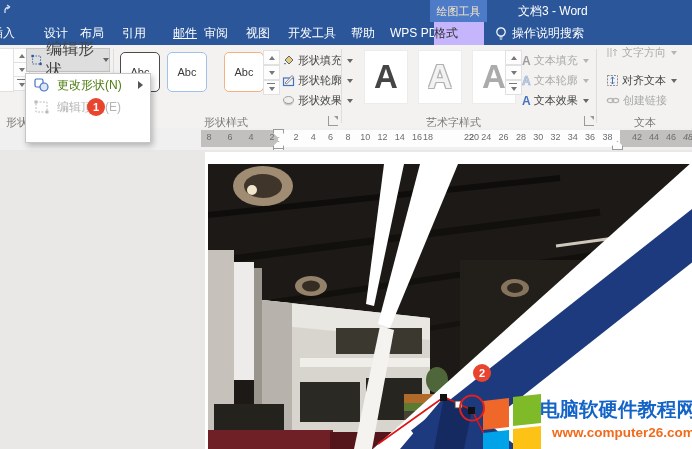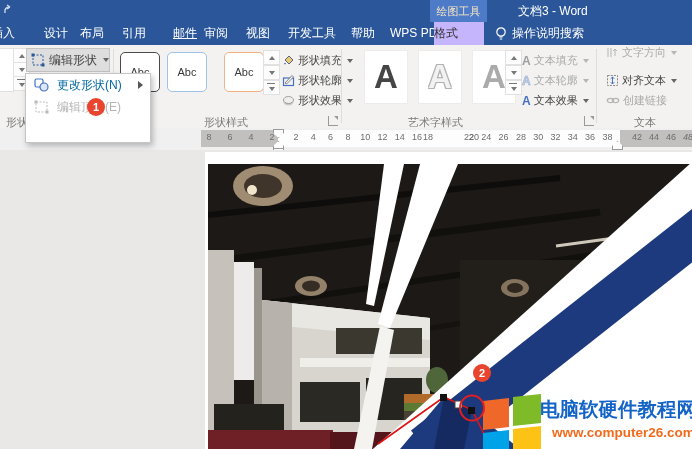--- a/index.html
+++ b/index.html
@@ -32,21 +32,21 @@
   .tri-dn{width:0;height:0;border-left:3px solid transparent;border-right:3px solid transparent;border-top:4px solid #777;}
   .morebar{position:absolute;top:2px;left:3px;width:8px;height:1px;background:#777;}
   .wordartbox{position:absolute;top:5px;width:42px;height:52px;background:#fff;border:1px solid #ececec;
               display:flex;align-items:center;justify-content:center;font-size:33px;font-weight:bold;}
   .launcher{position:absolute;top:71px;width:9px;height:9px;border-left:1px solid #999;border-bottom:1px solid #999;}
   .launcher:after{content:"";position:absolute;right:0px;top:0px;width:0;height:0;
                   border-top:4px solid #999;border-left:4px solid transparent;}
   
   .menu{left:25px;top:73px;width:124px;height:68px;background:#fff;border:1px solid #c6c6c6;
         box-shadow:2px 3px 6px rgba(0,0,0,.25);z-index:50;}
-  .mitem{position:relative;height:22px;display:flex;align-items:center;font-size:12px;color:#0369a1;padding-left:8px;gap:8px;}
+  .mitem{position:relative;height:22px;display:flex;align-items:center;font-size:12px;color:#4d7c0f;padding-left:8px;gap:8px;}
   .mitem.dis{color:#b4b4b4;}
   .subarrow{position:absolute;right:7px;width:0;height:0;border-top:4px solid transparent;border-bottom:4px solid transparent;border-left:5px solid #555;}
   .badge{width:18px;height:18px;border-radius:50%;background:#e8442e;color:#fff;font-size:11px;font-weight:bold;
          display:flex;align-items:center;justify-content:center;z-index:60;}
   
   .rulerrow{left:0;top:128px;width:692px;height:22px;background:#f0f0f0;}
   .rband{position:absolute;top:2px;height:17px;}
   .rnum{position:absolute;top:4px;font-size:9px;color:#6d6d6d;transform:translateX(-50%);}
   .pent-dn{position:absolute;width:9px;height:7px;background:#fdfdfd;border:1px solid #9a9a9a;
            clip-path:polygon(0 0,100% 0,100% 45%,50% 100%,0 45%);}
@@ -104,21 +104,21 @@
       </div>
     <div class="grouplabel" style="left:6px">形状</div>
 
     <div class="abs" style="left:26px;top:3px;width:84px;height:24px;background:#dedede;border:1px solid #c3c3c3;
          display:flex;align-items:center;gap:4px;padding-left:4px;box-sizing:border-box">
       <svg width="14" height="14" viewBox="0 0 14 14">
         <rect x="2" y="2" width="10" height="10" fill="none" stroke="#2b579a" stroke-width="1" stroke-dasharray="2 1.5"></rect>
         <rect x="0.5" y="0.5" width="3" height="3" fill="#2b579a"></rect>
           <rect x="10.5" y="10.5" width="3" height="3" fill="#2b579a"></rect>
       </svg>
-      <span style="font-size:12px;color:#444">编辑形状</span>
+      <span style="font-size:16px;color:#444">编辑形状</span>
       <span class="caret"></span>
     </div>
 
     <div class="vsep" style="left:113px"></div>
 
     <div class="abcbox" style="left:120px;border:1px solid #4a4a4a">
         <span>Abc</span>
       </div>
     <div class="abcbox" style="left:167px;border:1px solid #9dc3e6">
         <span>Abc</span>
@@ -194,21 +194,21 @@
     <div class="ribbonbtn dis" style="left:522px;top:28px">
       <span style="font-weight:bold;color:#c3cfe2;font-size:12px;-webkit-text-stroke:.6px #9eb3d4">A</span>
       <span>文本轮廓</span>
         <span class="caret dis"></span>
     </div>
     <div class="ribbonbtn" style="left:522px;top:48px">
       <span style="font-weight:bold;color:#4472c4;font-size:12px">A</span>
       <span>文本效果</span>
         <span class="caret"></span>
     </div>
-    <div class="grouplabel" style="left:408px">艺术字样式</div>
+    <div class="grouplabel" style="left:426px">艺术字样式</div>
     <div class="launcher" style="left:584px"></div>
 
     <div class="vsep" style="left:596px"></div>
 
     <div class="ribbonbtn dis" style="left:606px;top:0">
       <svg width="13" height="13" viewBox="0 0 13 13">
         <path d="M2 2 v9 M5 2 v9" stroke="#b5b5b5" stroke-width="1"></path>
         <path d="M9 3 v7 M9 3 l-2 2 M9 3 l2 2" stroke="#b5b5b5" stroke-width="1" fill="none"></path>
         </svg>
       <span>文字方向</span>

